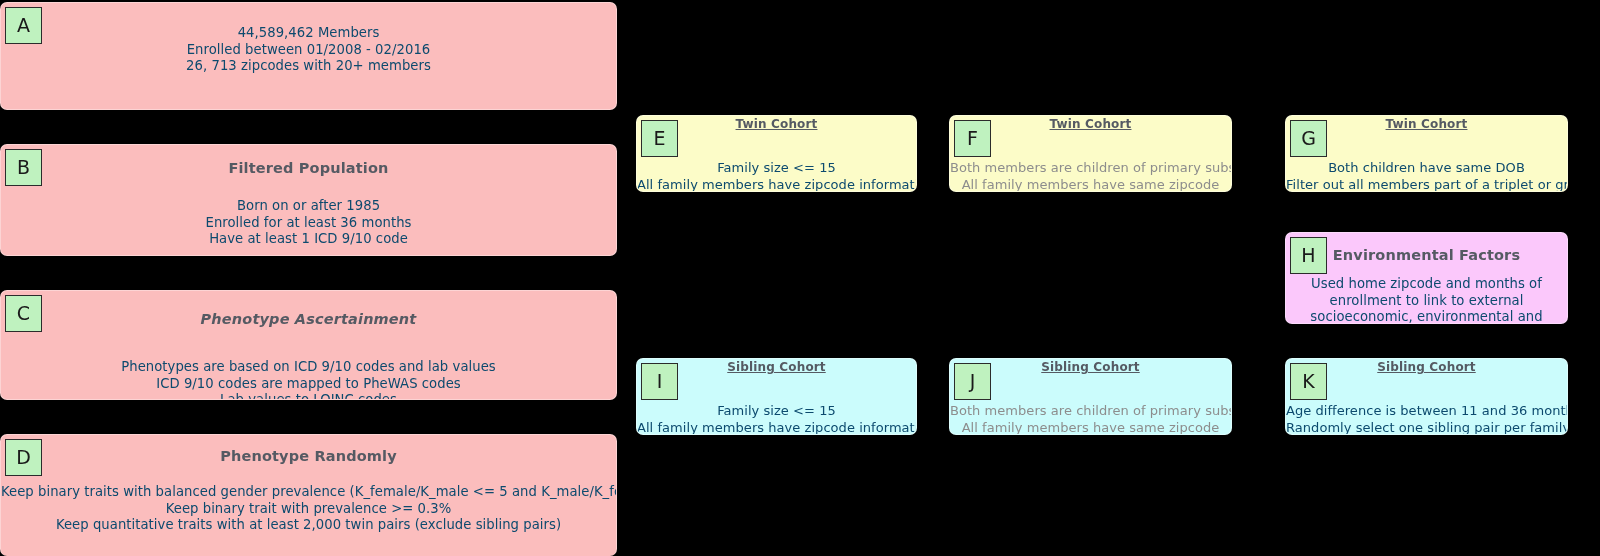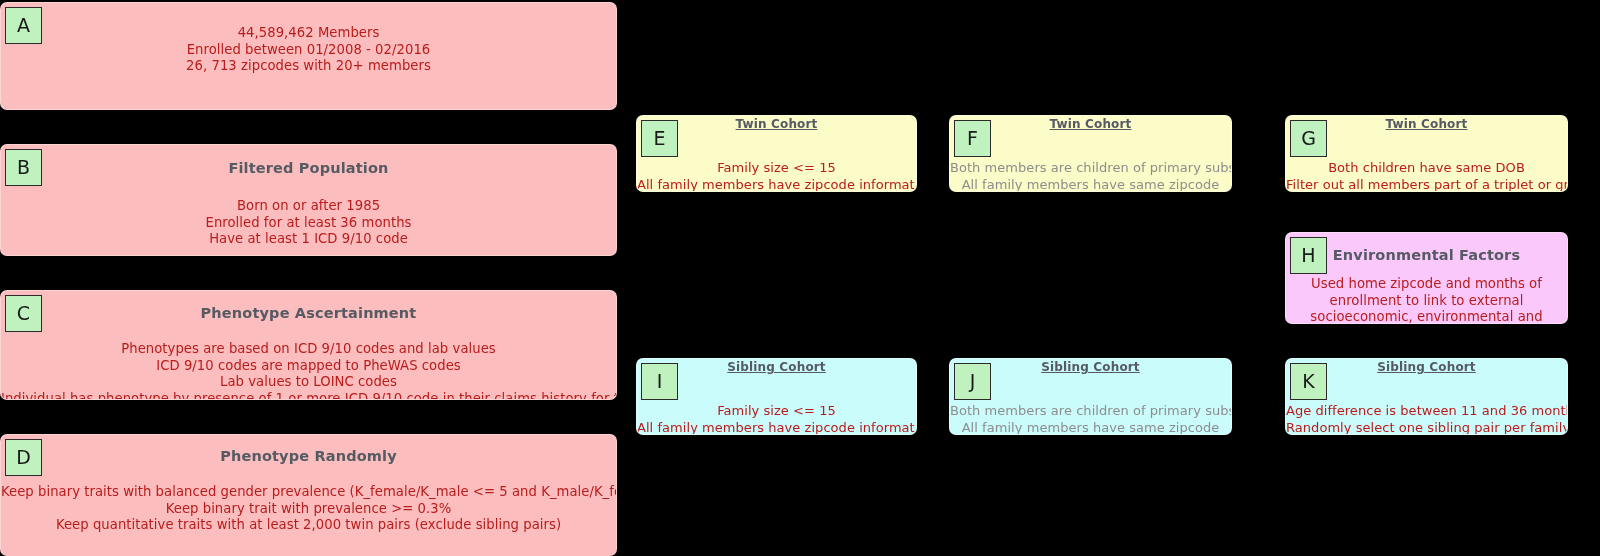--- a/index.html
+++ b/index.html
@@ -49,21 +49,21 @@
 
   .title {
     color: #555a63;
     font-size: 14.5px;
     font-weight: 600;
     letter-spacing: 0.15px;
     line-height: 16px;
   }
 
   .body {
-    color: #b91c1c;
+    color: #0c4a6e;
     font-size: 13.2px;
     line-height: 16.6px;
     letter-spacing: 0.05px;
   }
   .body.muted {
     color: #8d8d8d;
   }
   .body .ln { display: block; white-space: nowrap; }
 
   
@@ -88,22 +88,22 @@
   #box-j { left: 949px;  top: 358px; width: 283px; height: 77px; }
   #box-k { left: 1285px; top: 358px; width: 283px; height: 77px; }
 
   
   #box-a .title { margin-top: 14px; }
   #box-a .body  { margin-top: 22px; }
 
   #box-b .title { margin-top: 15px; }
   #box-b .body  { margin-top: 22px; }
 
-  #box-c .title { margin-top: 14px; }
-  #box-c .body  { margin-top: 20px; }
+  #box-c .title { margin-top: 20px; font-style: italic; }
+  #box-c .body  { margin-top: 32px; }
 
   #box-d .title { margin-top: 13px; }
   #box-d .body  { margin-top: 20px; }
 
   .small .title { font-size: 12px; text-decoration: underline; }
   .small .body  { margin-top: 28px; font-size: 13px; line-height: 16.5px; }
 
   #box-h .title { margin-top: 14px; text-align: center; }
   #box-h .body  { margin-top: 13px; }
   #box-h .body .ln { white-space: normal; }

